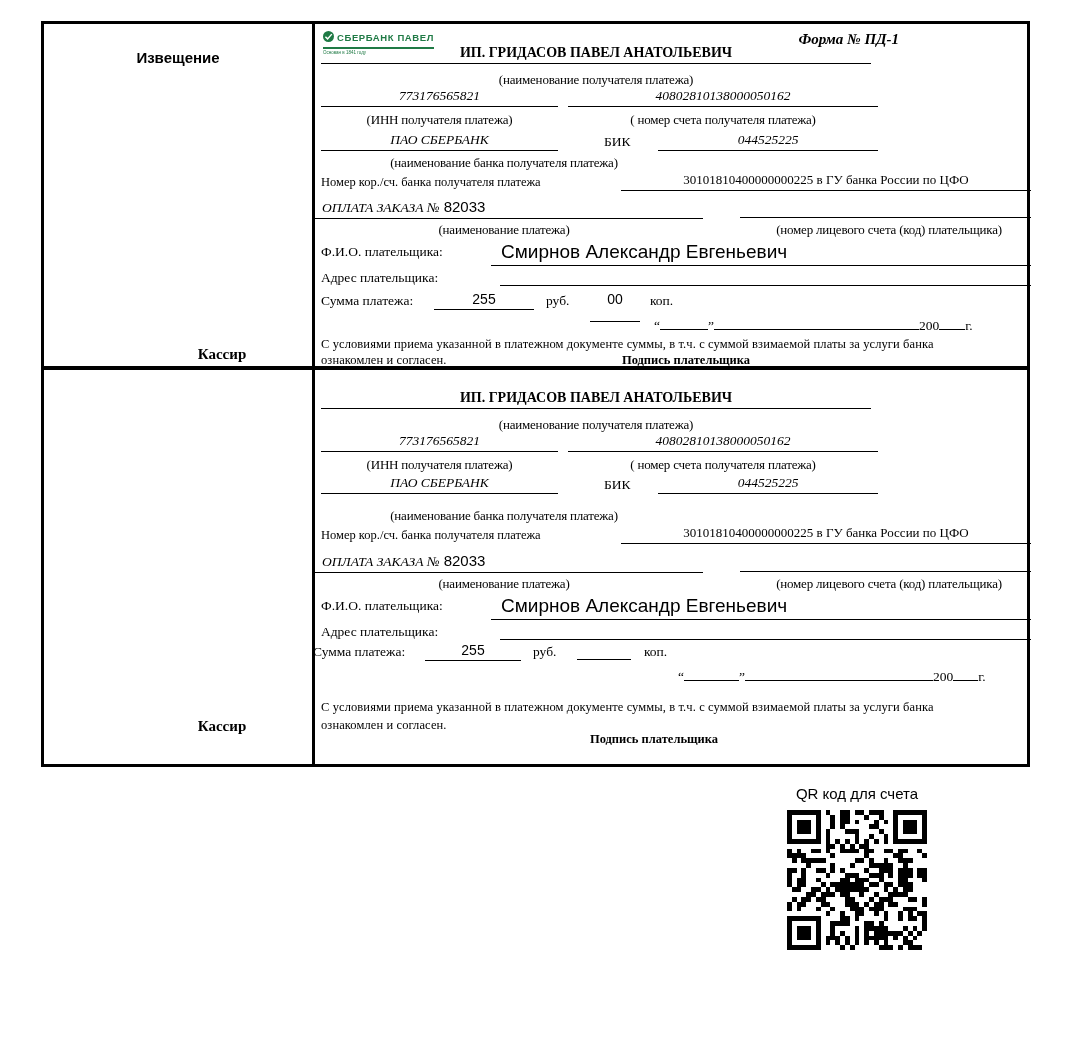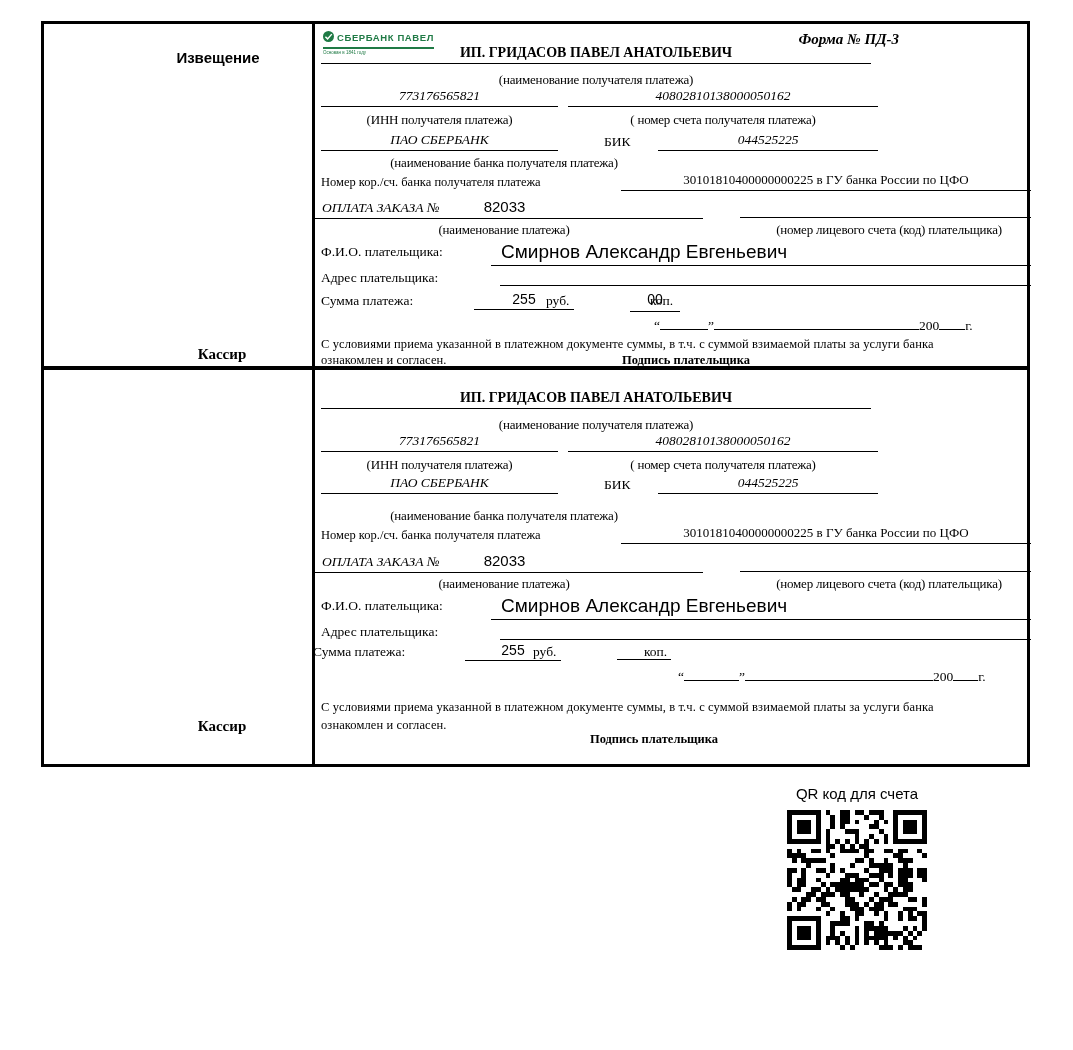--- a/index.html
+++ b/index.html
@@ -6,21 +6,21 @@
   .page{position:relative;width:1073px;height:1050px;background:#fff;
         font-family:"Liberation Serif",serif;color:#000;overflow:hidden;}
   .abs{position:absolute;white-space:nowrap;}
   .box{position:absolute;left:41px;width:989px;border:3px solid #000;box-sizing:border-box;background:#fff;}
   .sec1{top:21px;height:347px;border-bottom-width:2px;}
   .sec2{top:368px;height:399px;border-top-width:2px;}
   .divider{position:absolute;left:268px;top:0;bottom:0;width:3px;background:#000;}
   .c{text-align:center;}
   .line{border-bottom:1px solid #000;}
   .ser{font-family:"Liberation Serif",serif;padding-left:44px;}
-  .sans{font-family:"Liberation Sans",sans-serif;margin-left:40px;}
+  .sans{font-family:"Liberation Sans",sans-serif;}
   .b{font-weight:bold;}
   .i{font-style:italic;}
   .sm{font-size:13px;letter-spacing:-0.2px;}
   .val{font-size:13.5px;font-style:italic;}
   .lbl{font-size:13.5px;}
   .fill{font-family:"Liberation Sans",sans-serif;font-size:19px;}
   .agree{font-size:12.5px;letter-spacing:0.1px;}
   .secname{font-size:15px;width:268px;text-align:center;}
   .dl{display:inline-block;border-bottom:1px solid #000;height:14px;vertical-align:baseline;}
   .dt{font-size:13.5px;}
@@ -48,21 +48,21 @@
         <span>
           <svg width="11" height="11" viewBox="0 0 12 12">
             <circle cx="6" cy="6" r="6" fill="#1f7a45"></circle>
             <path d="M2.6 6.2 L5 8.6 L9.6 3.4" stroke="#ffffff" stroke-width="1.6" fill="none"></path>
           </svg>
         </span>
         <span class="logo-text">СБЕРБАНК ПАВЕЛ</span>
       </div>
       <div class="logo-tag">Основан в 1841 году</div>
     </div>
-    <div class="abs b i" style="left:700px;top:7px;width:155px;text-align:right;font-size:15px;">Форма № ПД-3</div>
+    <div class="abs b i" style="left:700px;top:7px;width:155px;text-align:right;font-size:15px;">Форма № ПД-1</div>
 
     <div class="abs line c b" style="left:277px;top:21px;width:550px;font-size:14px;padding-bottom:2px;">ИП. ГРИДАСОВ ПАВЕЛ АНАТОЛЬЕВИЧ</div>
     <div class="abs c sm" style="left:277px;top:48px;width:550px;">(наименование получателя платежа)</div>
 
     <div class="abs line c val" style="left:277px;top:64px;width:237px;padding-bottom:2px;">773176565821</div>
     <div class="abs line c val" style="left:524px;top:64px;width:310px;padding-bottom:2px;">40802810138000050162</div>
     <div class="abs c sm" style="left:277px;top:88px;width:237px;">(ИНН получателя платежа)</div>
     <div class="abs c sm" style="left:524px;top:88px;width:310px;">( номер счета получателя платежа)</div>
 
     <div class="abs line c val" style="left:277px;top:108px;width:237px;padding-bottom:2px;">ПАО СБЕРБАНК</div>
@@ -83,21 +83,21 @@
 
     <div class="abs lbl" style="left:277px;top:220px;">Ф.И.О. плательщика:</div>
     <div class="abs line fill" style="left:447px;top:217px;width:540px;padding:0 0 2px 10px;box-sizing:border-box;">Смирнов Александр Евгеньевич</div>
 
     <div class="abs lbl" style="left:277px;top:246px;">Адрес плательщика:</div>
     <div class="abs line fill" style="left:456px;top:243px;width:531px;height:19px;padding-left:10px;box-sizing:border-box;"></div>
 
     <div class="abs lbl" style="left:277px;top:269px;">Сумма платежа:</div>
     <div class="abs line c sans" style="left:390px;top:267px;width:100px;font-size:14px;padding-bottom:2px;">255</div>
     <div class="abs lbl" style="left:502px;top:269px;">руб.</div>
-    <div class="abs line c sans" style="left:546px;top:267px;width:50px;font-size:14px;padding-bottom:4px;">00</div>
+    <div class="abs line c sans" style="left:546px;top:267px;width:50px;font-size:14px;padding-bottom:14px;">00</div>
     <div class="abs lbl" style="left:606px;top:269px;">коп.</div>
 
     <div class="abs dt" style="left:610px;top:291px;">
       <span>“</span><span class="dl" style="width:48px;"></span><span>”</span><span class="dl" style="width:205px;"></span><span>200</span><span class="dl" style="width:26px;"></span><span>г.</span>
     </div>
 
     <div class="abs agree" style="left:277px;top:313px;">С условиями приема указанной в платежном документе суммы, в т.ч. с суммой взимаемой платы за услуги банка</div>
     <div class="abs agree" style="left:277px;top:329px;">ознакомлен и согласен.</div>
     <div class="abs c b" style="left:532px;top:329px;width:220px;font-size:12.5px;">Подпись плательщика</div>
   </div>

